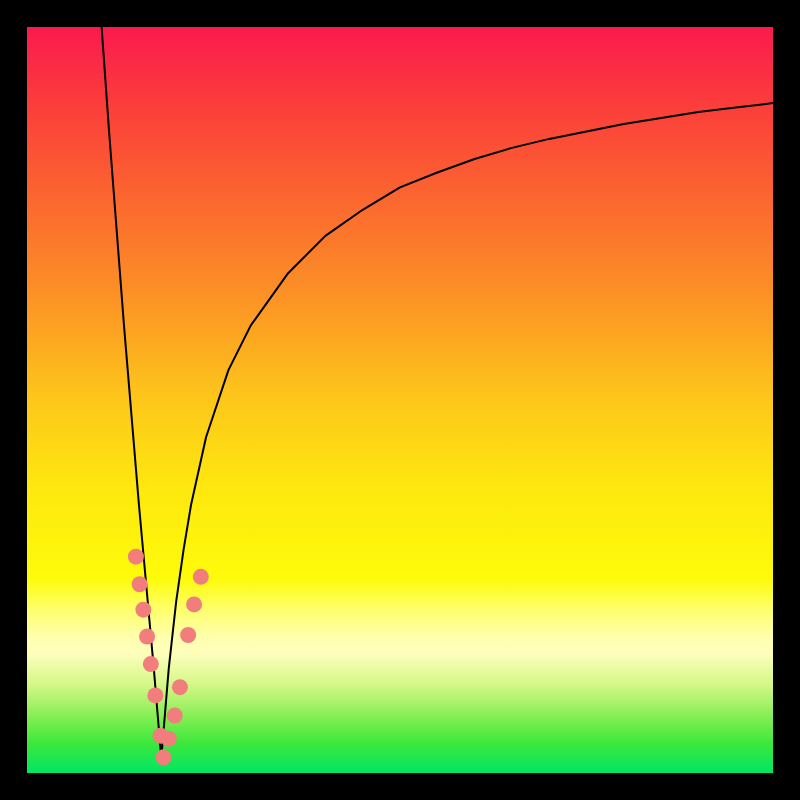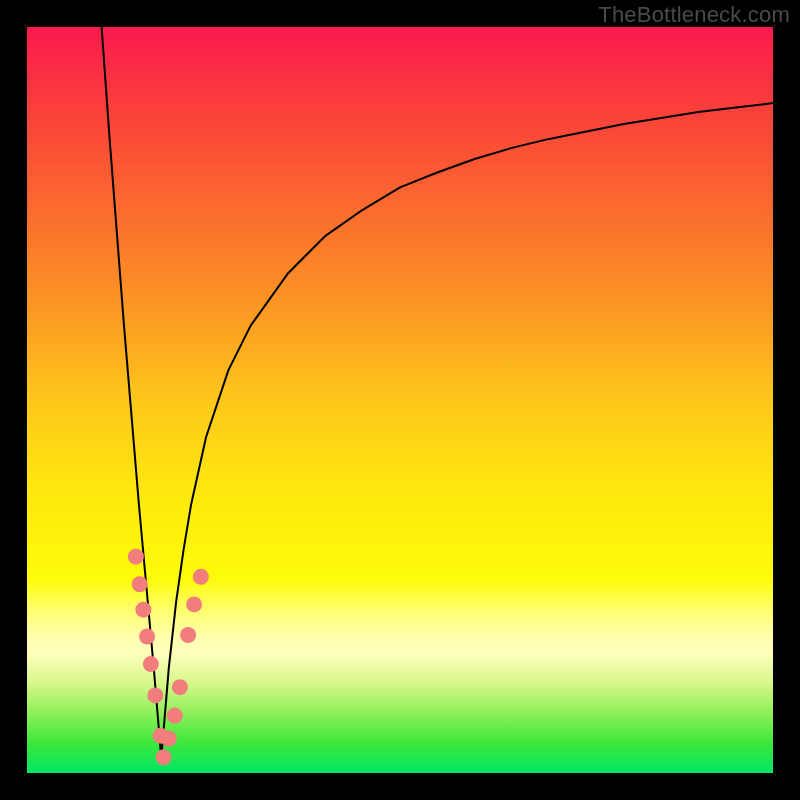--- a/index.html
+++ b/index.html
@@ -65,14 +65,13 @@
         <circle cx="160.53" cy="735.70" r="8" fill="#f17d7d"></circle>
         <circle cx="163.52" cy="757.33" r="8" fill="#f17d7d"></circle>
         <circle cx="168.74" cy="738.68" r="8" fill="#f17d7d"></circle>
         <circle cx="174.71" cy="715.56" r="8" fill="#f17d7d"></circle>
         <circle cx="179.93" cy="687.21" r="8" fill="#f17d7d"></circle>
         <circle cx="188.14" cy="634.99" r="8" fill="#f17d7d"></circle>
         <circle cx="194.10" cy="604.40" r="8" fill="#f17d7d"></circle>
         <circle cx="200.82" cy="576.80" r="8" fill="#f17d7d"></circle>
       </g>
     </svg>
-  <div class="watermark">TheBottleneck.com</div>
 </div>
 
 </body></html>

